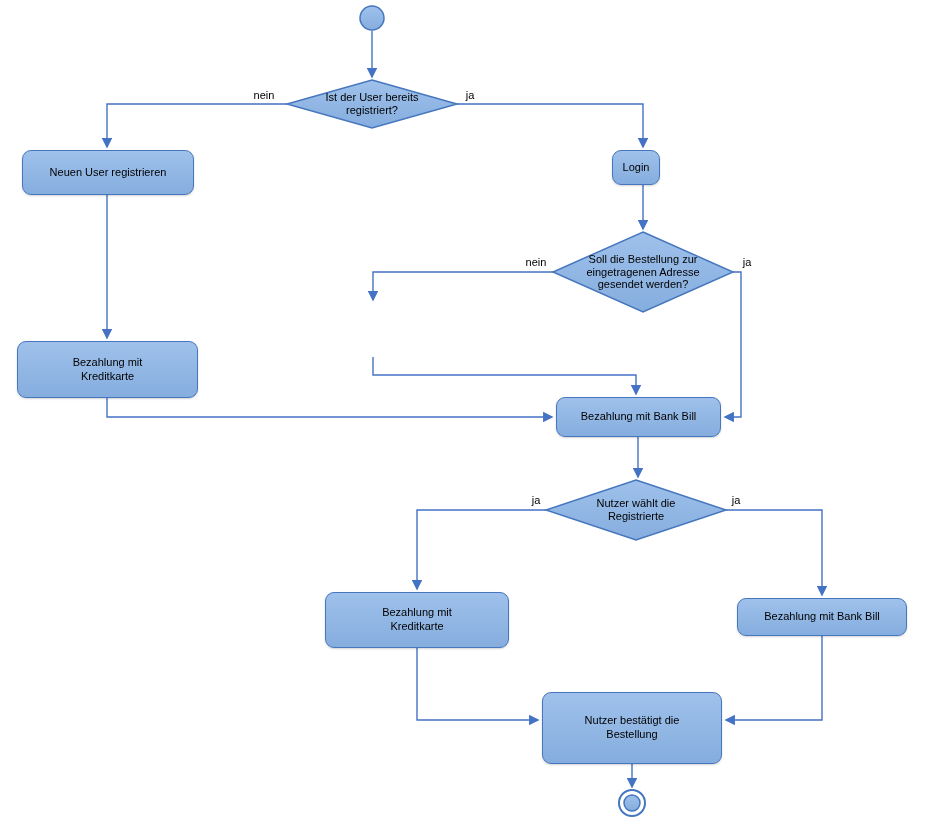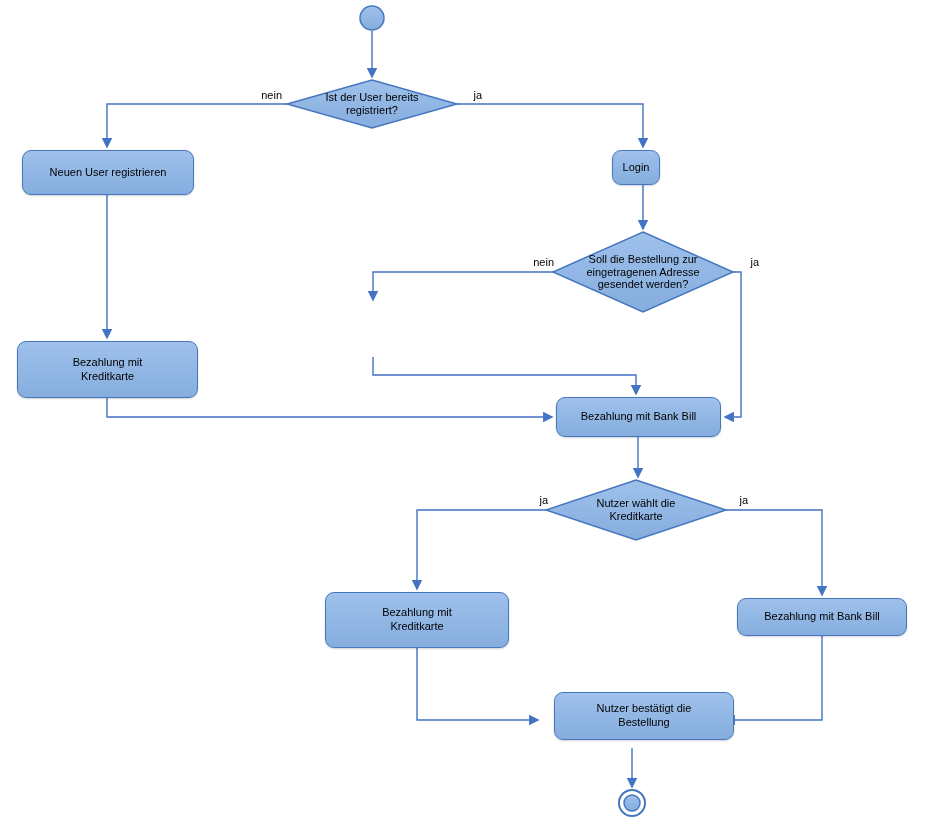--- a/index.html
+++ b/index.html
@@ -30,21 +30,21 @@
     position: absolute;
     display: flex; align-items: center; justify-content: center;
     text-align: center;
     font-size: 11px; color: var(--text, #000);
     line-height: 1.18;
     pointer-events: none;
   }
   .edge-label {
     position: absolute;
     font-size: 11px; color: var(--text, #000);
-    text-align: right;
+    text-align: center;
     line-height: 1;
   }
 </style>
 </head>
 <body>
 
 <div class="canvas">
 
   <svg width="943" height="826" viewBox="0 0 943 826">
     <defs>
@@ -101,34 +101,34 @@
   </div>
 
   <div class="box" style="left:325px; top:592px; width:184px; height:56px;">
     <span style="max-width:100px;">Bezahlung mit Kreditkarte</span>
   </div>
 
   <div class="box" style="left:737px; top:598px; width:170px; height:38px;">
     <span>Bezahlung mit Bank Bill</span>
   </div>
 
-  <div class="box" style="left:542px; top:692px; width:180px; height:48px;margin-left:12px;">
+  <div class="box" style="left:542px; top:692px; width:180px; height:72px;">
     <span style="max-width:115px;">Nutzer bestätigt die Bestellung</span>
   </div>
 
   <div class="diamond-text" style="left:570px; top:238px; width:146px; height:68px;">
     <span style="max-width:135px;">Soll die Bestellung zur eingetragenen Adresse gesendet werden?</span>
   </div>
 
   <div class="diamond-text" style="left:297px; top:83px; width:150px; height:42px;">
     <span style="max-width:125px;">Ist der User bereits registriert?</span>
   </div>
 
   <div class="diamond-text" style="left:563px; top:487px; width:146px; height:46px;">
-    <span style="max-width:100px;">Nutzer wählt die Kreditkarte</span>
+    <span style="max-width:100px;">Nutzer wählt die Registrierte</span>
   </div>
 
   <div class="edge-label" style="left:246px; top:90px; width:36px;">nein</div>
   <div class="edge-label" style="left:458px; top:90px; width:24px;">ja</div>
   <div class="edge-label" style="left:518px; top:257px; width:36px;">nein</div>
   <div class="edge-label" style="left:735px; top:257px; width:24px;">ja</div>
   <div class="edge-label" style="left:524px; top:495px; width:24px;">ja</div>
   <div class="edge-label" style="left:724px; top:495px; width:24px;">ja</div>
 
 </div>

